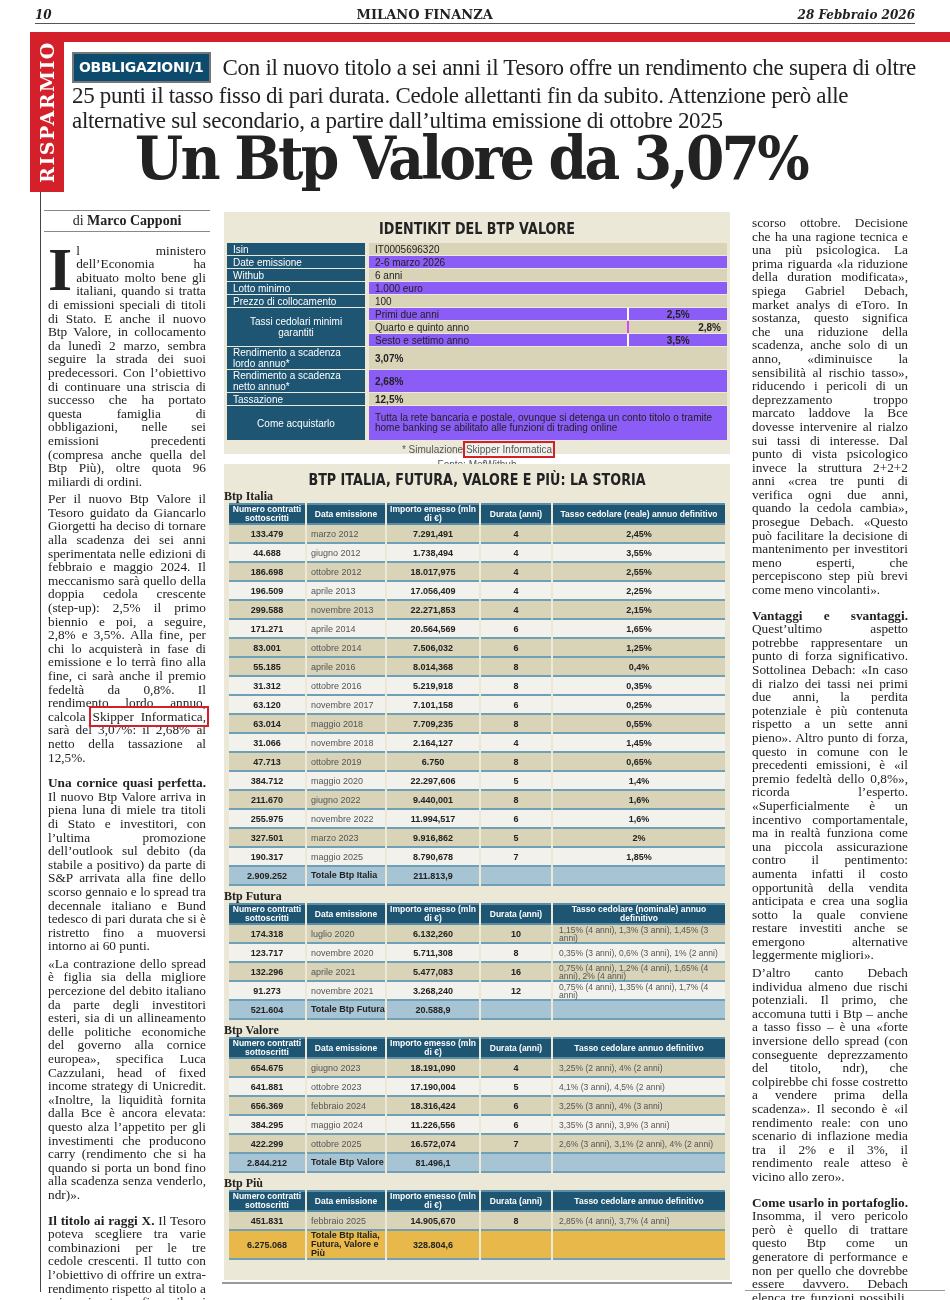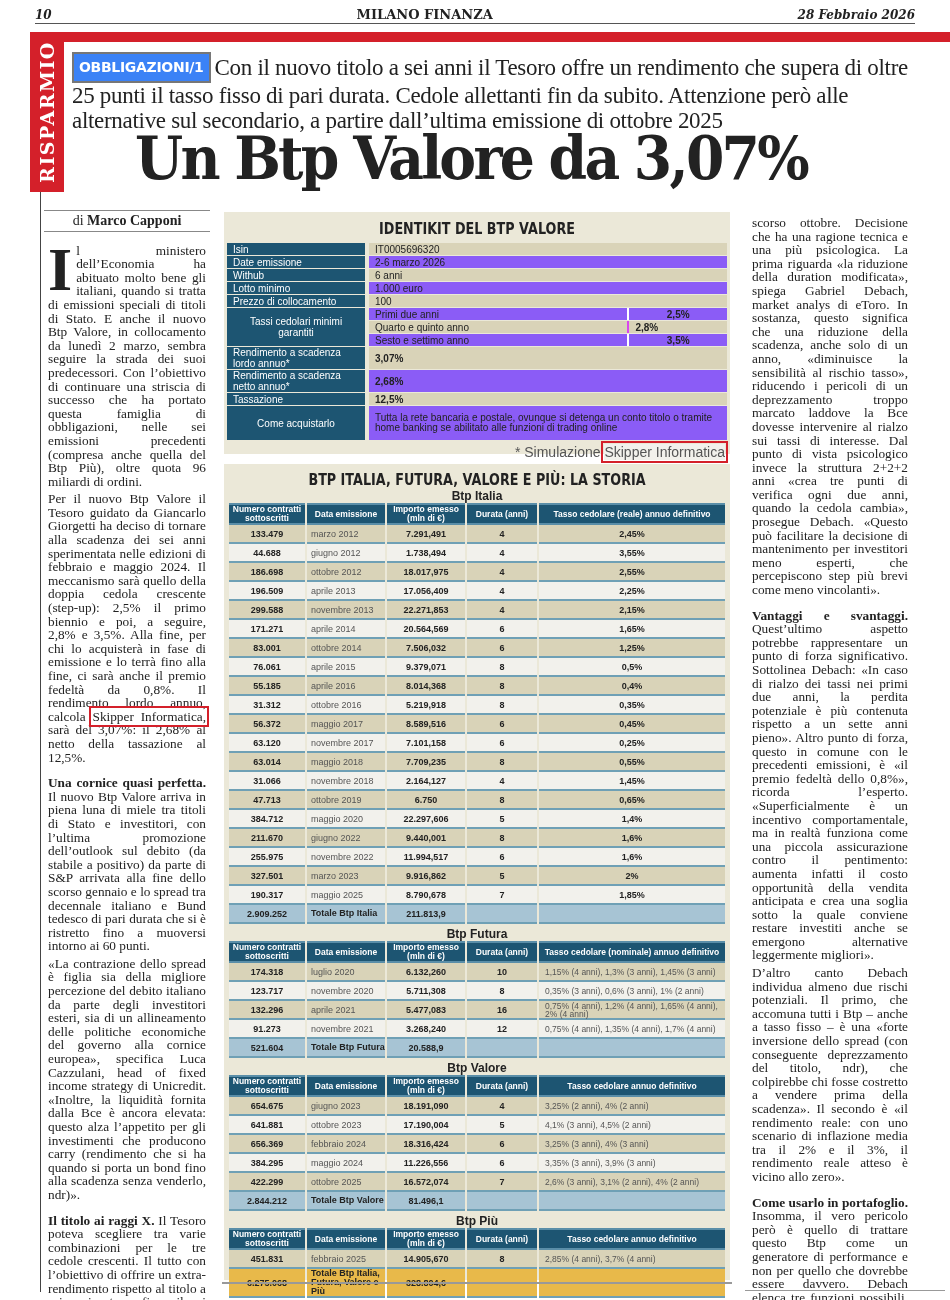--- a/index.html
+++ b/index.html
@@ -4,53 +4,53 @@
 <style>
 *{box-sizing:border-box;margin:0;padding:0}
 body{width:950px;height:1300px;background:#fff;font-family:"Liberation Serif",serif;color:#222;position:relative;overflow:hidden}
 .topbar{position:absolute;left:35px;top:6px;width:880px;height:18px;border-bottom:1px solid #555;display:flex;justify-content:space-between;align-items:center;font-family:"DejaVu Serif",serif;font-weight:bold;font-size:13px}
 .topbar .pg,.topbar .date{font-style:italic;font-size:12px}
 .redband{position:absolute;left:30px;top:32px;width:920px;height:10px;background:#d4202a}
 .redvert{position:absolute;left:30px;top:32px;width:34px;height:160px;background:#d4202a}
 .redvert span{position:absolute;left:50%;top:50%;transform:translate(-50%,-50%) rotate(-90deg);color:#fff;font-family:"DejaVu Serif",serif;font-weight:bold;font-size:19px;letter-spacing:1.5px;white-space:nowrap}
 .leftrule{position:absolute;left:40px;top:192px;width:1px;height:1100px;background:#444}
 .kicker{position:absolute;left:72px;top:52px;width:860px;font-family:"Liberation Serif",serif;font-size:23px;line-height:25px;letter-spacing:-0.3px}
-.kicker .tag{display:inline-block;background:#3b82f6;color:#fff;font-family:"DejaVu Sans",sans-serif;font-weight:bold;font-size:14px;padding:1px 5px;margin-right:4px;vertical-align:3px;border:2px solid #777}
+.kicker .tag{display:inline-block;background:#0c4a6e;color:#fff;font-family:"DejaVu Sans",sans-serif;font-weight:bold;font-size:14px;padding:1px 5px;margin-right:12px;vertical-align:3px;border:2px solid #777}
 .headline{position:absolute;left:135px;top:123px;font-family:"DejaVu Serif",serif;font-weight:bold;font-size:60px;letter-spacing:-3px;line-height:70px;transform:scaleX(0.92);transform-origin:left}
 .col{position:absolute;font-family:"Liberation Serif",serif;font-size:13.3px;line-height:13.6px;text-align:justify;hyphens:auto}
 .col p{margin:4px}
 .col b{font-weight:bold}
 .byline{font-size:14px;text-align:center;border-top:1px solid #888;border-bottom:1px solid #888;padding:3px 0;margin-bottom:12px}
 .dropcap{float:left;font-size:62px;line-height:50px;font-weight:bold;margin:0 4px 0 0}
 .hl{outline:2px solid #d4202a;outline-offset:1px}
 .infobox{position:absolute;left:224px;top:212px;width:506px;height:242px;background:#ebe8d8}
 .infobox h2{text-align:center;font-family:"DejaVu Sans",sans-serif;font-weight:bold;font-size:15px;margin:8px 0 4px;transform:scaleX(0.85)}
 .it{width:500px;margin-left:3px;border-collapse:separate;border-spacing:0 1px;font-family:"Liberation Sans",sans-serif;font-size:10px}
 .it td{padding:0 6px;height:12px;line-height:11px}
 .it td.k{background:#1d5572;color:#fff;width:138px}
 .it td.kc{background:#1d5572;color:#fff;text-align:center}
 .it tr.o td.v{background:#d9d3b8}
 .it tr.e td.v{background:#8b5cf6}
 .it td.sep{width:4px;background:#ebe8d8;padding:0}
 .it .bold{font-weight:bold}
-.foot{font-family:"Liberation Sans",sans-serif;font-size:14px;color:#555;display:flex;justify-content:flex-end;padding:0 5px}
+.foot{font-family:"Liberation Sans",sans-serif;font-size:10px;color:#555;display:flex;justify-content:center;padding:0 5px}
 .histbox{position:absolute;left:224px;top:464px;width:506px;height:816px;background:#ebe8d8}
 .histbox h2{text-align:center;font-family:"DejaVu Sans",sans-serif;font-weight:bold;font-size:15px;margin:7px 0 0;transform:scaleX(0.85)}
-.histbox h3{text-align:center;font-family:Liberation Sans, sans-serif;font-weight:bold;font-size:12px;margin:0;line-height:14px}
+.histbox h3{text-align:left;font-family:Liberation Serif, serif;font-weight:bold;font-size:12px;margin:0;line-height:14px}
 .ht{width:500px;margin-left:3px;border-collapse:separate;border-spacing:2px 0;font-family:"Liberation Sans",sans-serif;font-size:9px}
 .ht th{background:#1d5572;color:#fff;font-weight:bold;height:21px;line-height:9px;border-top:2px solid #5a8ea8;border-bottom:2px solid #5a8ea8;font-size:8.5px}
 .ht td{height:19px;border-bottom:2px solid #6fa0b5;text-align:center}
 .ht tr.o td{background:#d9d3b8}
 .ht tr.e td{background:#f2f1ec}
 .ht tr.tot td{background:#a7c4d4;font-weight:bold}
 .ht tr.gt td{background:#e8b94a;font-weight:bold}
 .ht td.n{font-weight:bold;width:76px}
 .ht td.d{text-align:left;color:#555;width:78px;padding-left:4px}
 .ht tr.tot td.d,.ht tr.gt td.d{color:#222;line-height:9px}
-.ht td.i{font-weight:bold;width:78px}
+.ht td.i{font-weight:bold;width:92px}
 .ht td.u{font-weight:bold;width:70px}
 .ht td.t{font-weight:bold}
 .ht td.tl{text-align:left;color:#555;font-weight:normal;padding-left:6px;font-size:8.5px;line-height:8px}
 .bottomrule{position:absolute;left:222px;top:1282px;width:510px;height:2px;background:#999}
 .rightrule{position:absolute;left:745px;top:1290px;width:200px;height:1px;background:#999}
 </style>
 </head>
 <body>
 
 <div class="topbar">
@@ -110,21 +110,21 @@
         </tr>
     <tr class="e">
           <td class="kc" rowspan="3">Tassi cedolari minimi garantiti</td>
           <td class="sep"></td>
           <td class="v">Primi due anni</td>
           <td class="v bold" style="text-align:center;border-left:2px solid #fff">2,5%</td>
         </tr>
     <tr class="o">
           <td class="sep"></td>
           <td class="v">Quarto e quinto anno</td>
-          <td class="v bold" style="text-align:left;border-left:2px solid #d946ef">2,8%</td>
+          <td class="v bold" style="text-align:right;border-left:2px solid #d946ef">2,8%</td>
         </tr>
     <tr class="e">
           <td class="sep"></td>
           <td class="v">Sesto e settimo anno</td>
           <td class="v bold" style="text-align:center;border-left:2px solid #fff">3,5%</td>
         </tr>
     <tr class="o">
           <td class="k">Rendimento a scadenza lordo annuo*</td>
           <td class="sep"></td>
           <td class="v bold" colspan="2">3,07%</td>
@@ -211,47 +211,33 @@
           <td class="u">6</td>
           <td class="t">1,65%</td>
         </tr>
         <tr class="o">
           <td class="n">83.001</td>
           <td class="d">ottobre 2014</td>
           <td class="i">7.506,032</td>
           <td class="u">6</td>
           <td class="t">1,25%</td>
         </tr>
-        <tr class="e">
-          <td class="n">76.061</td>
-          <td class="d">aprile 2015</td>
-          <td class="i">9.379,071</td>
-          <td class="u">8</td>
-          <td class="t">0,5%</td>
-        </tr>
         <tr class="o">
           <td class="n">55.185</td>
           <td class="d">aprile 2016</td>
           <td class="i">8.014,368</td>
           <td class="u">8</td>
           <td class="t">0,4%</td>
         </tr>
         <tr class="e">
           <td class="n">31.312</td>
           <td class="d">ottobre 2016</td>
           <td class="i">5.219,918</td>
           <td class="u">8</td>
           <td class="t">0,35%</td>
-        </tr>
-        <tr class="o">
-          <td class="n">56.372</td>
-          <td class="d">maggio 2017</td>
-          <td class="i">8.589,516</td>
-          <td class="u">6</td>
-          <td class="t">0,45%</td>
         </tr>
         <tr class="e">
           <td class="n">63.120</td>
           <td class="d">novembre 2017</td>
           <td class="i">7.101,158</td>
           <td class="u">6</td>
           <td class="t">0,25%</td>
         </tr>
         <tr class="o">
           <td class="n">63.014</td>

